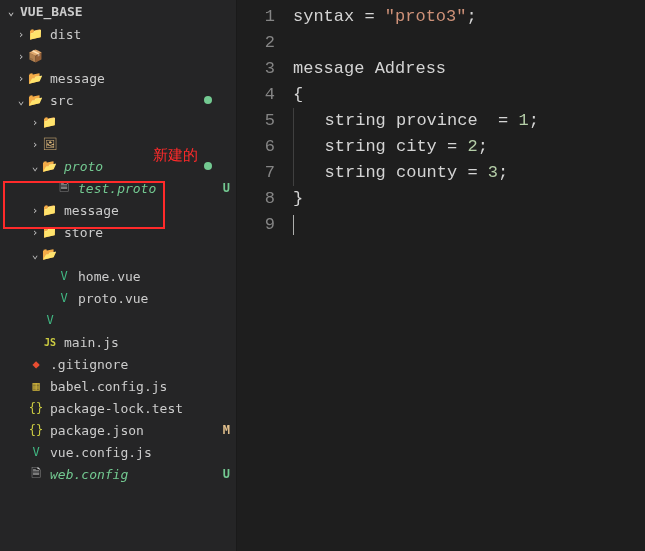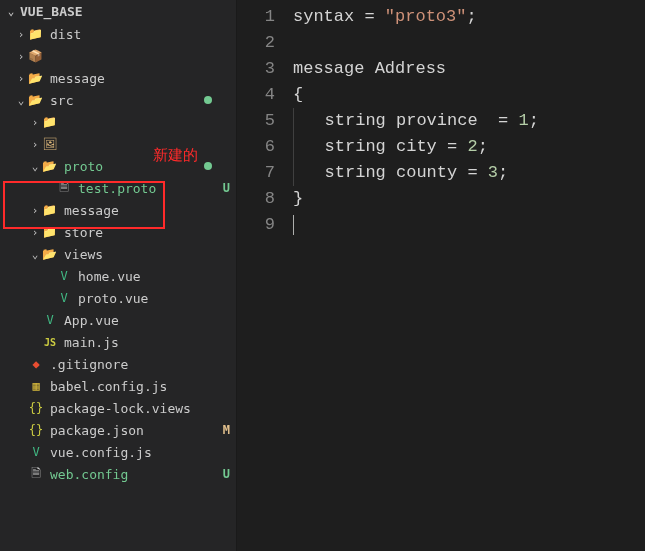--- a/index.html
+++ b/index.html
@@ -50,21 +50,21 @@
   .icon {
     width: 16px;
     height: 16px;
     display: inline-flex;
     align-items: center;
     justify-content: center;
     margin-right: 6px;
     font-size: 12px;
   }
   .label { flex: 1; white-space: nowrap; overflow: hidden; }
-  .label.green { color: #73c991; }
+  .label.green { color: #73c991; font-style: italic; }
   .status {
     width: 14px;
     text-align: right;
     font-size: 12px;
     font-weight: bold;
   }
   .status.U { color: #73c991; }
   .status.M { color: #e2c08d; }
   .dot {
     width: 8px; height: 8px; border-radius: 50%;
@@ -213,42 +213,40 @@
         <span class="indent" style="width: 28px;"></span>
         <span class="chev">›</span>
         <span class="icon folder-yellow">📁</span>
         <span class="label ">store</span>
         <span class="status "></span>
       </div>
       <div class="row">
         <span class="indent" style="width: 28px;"></span>
         <span class="chev">⌄</span>
         <span class="icon folder-red">📂</span>
-        <span class="label ">views</span>
         <span class="status "></span>
       </div>
       <div class="row">
         <span class="indent" style="width: 42px;"></span>
         <span class="chev blank"> </span>
         <span class="icon vue-icon">V</span>
         <span class="label ">home.vue</span>
         <span class="status "></span>
       </div>
       <div class="row">
         <span class="indent" style="width: 42px;"></span>
         <span class="chev blank"> </span>
         <span class="icon vue-icon">V</span>
         <span class="label ">proto.vue</span>
         <span class="status "></span>
       </div>
       <div class="row">
         <span class="indent" style="width: 28px;"></span>
         <span class="chev blank"> </span>
         <span class="icon vue-icon">V</span>
-        <span class="label ">App.vue</span>
         <span class="status "></span>
       </div>
       <div class="row">
         <span class="indent" style="width: 28px;"></span>
         <span class="chev blank"> </span>
         <span class="icon js-icon">JS</span>
         <span class="label ">main.js</span>
         <span class="status "></span>
       </div>
       <div class="row">
@@ -262,21 +260,21 @@
         <span class="indent" style="width: 14px;"></span>
         <span class="chev blank"> </span>
         <span class="icon babel-icon">▦</span>
         <span class="label ">babel.config.js</span>
         <span class="status "></span>
       </div>
       <div class="row">
         <span class="indent" style="width: 14px;"></span>
         <span class="chev blank"> </span>
         <span class="icon json-icon">{}</span>
-        <span class="label ">package-lock.views</span>
+        <span class="label ">package-lock.test</span>
         <span class="status "></span>
       </div>
       <div class="row">
         <span class="indent" style="width: 14px;"></span>
         <span class="chev blank"> </span>
         <span class="icon json-icon">{}</span>
         <span class="label ">package.json</span>
         <span class="status M">M</span>
       </div>
       <div class="row">

